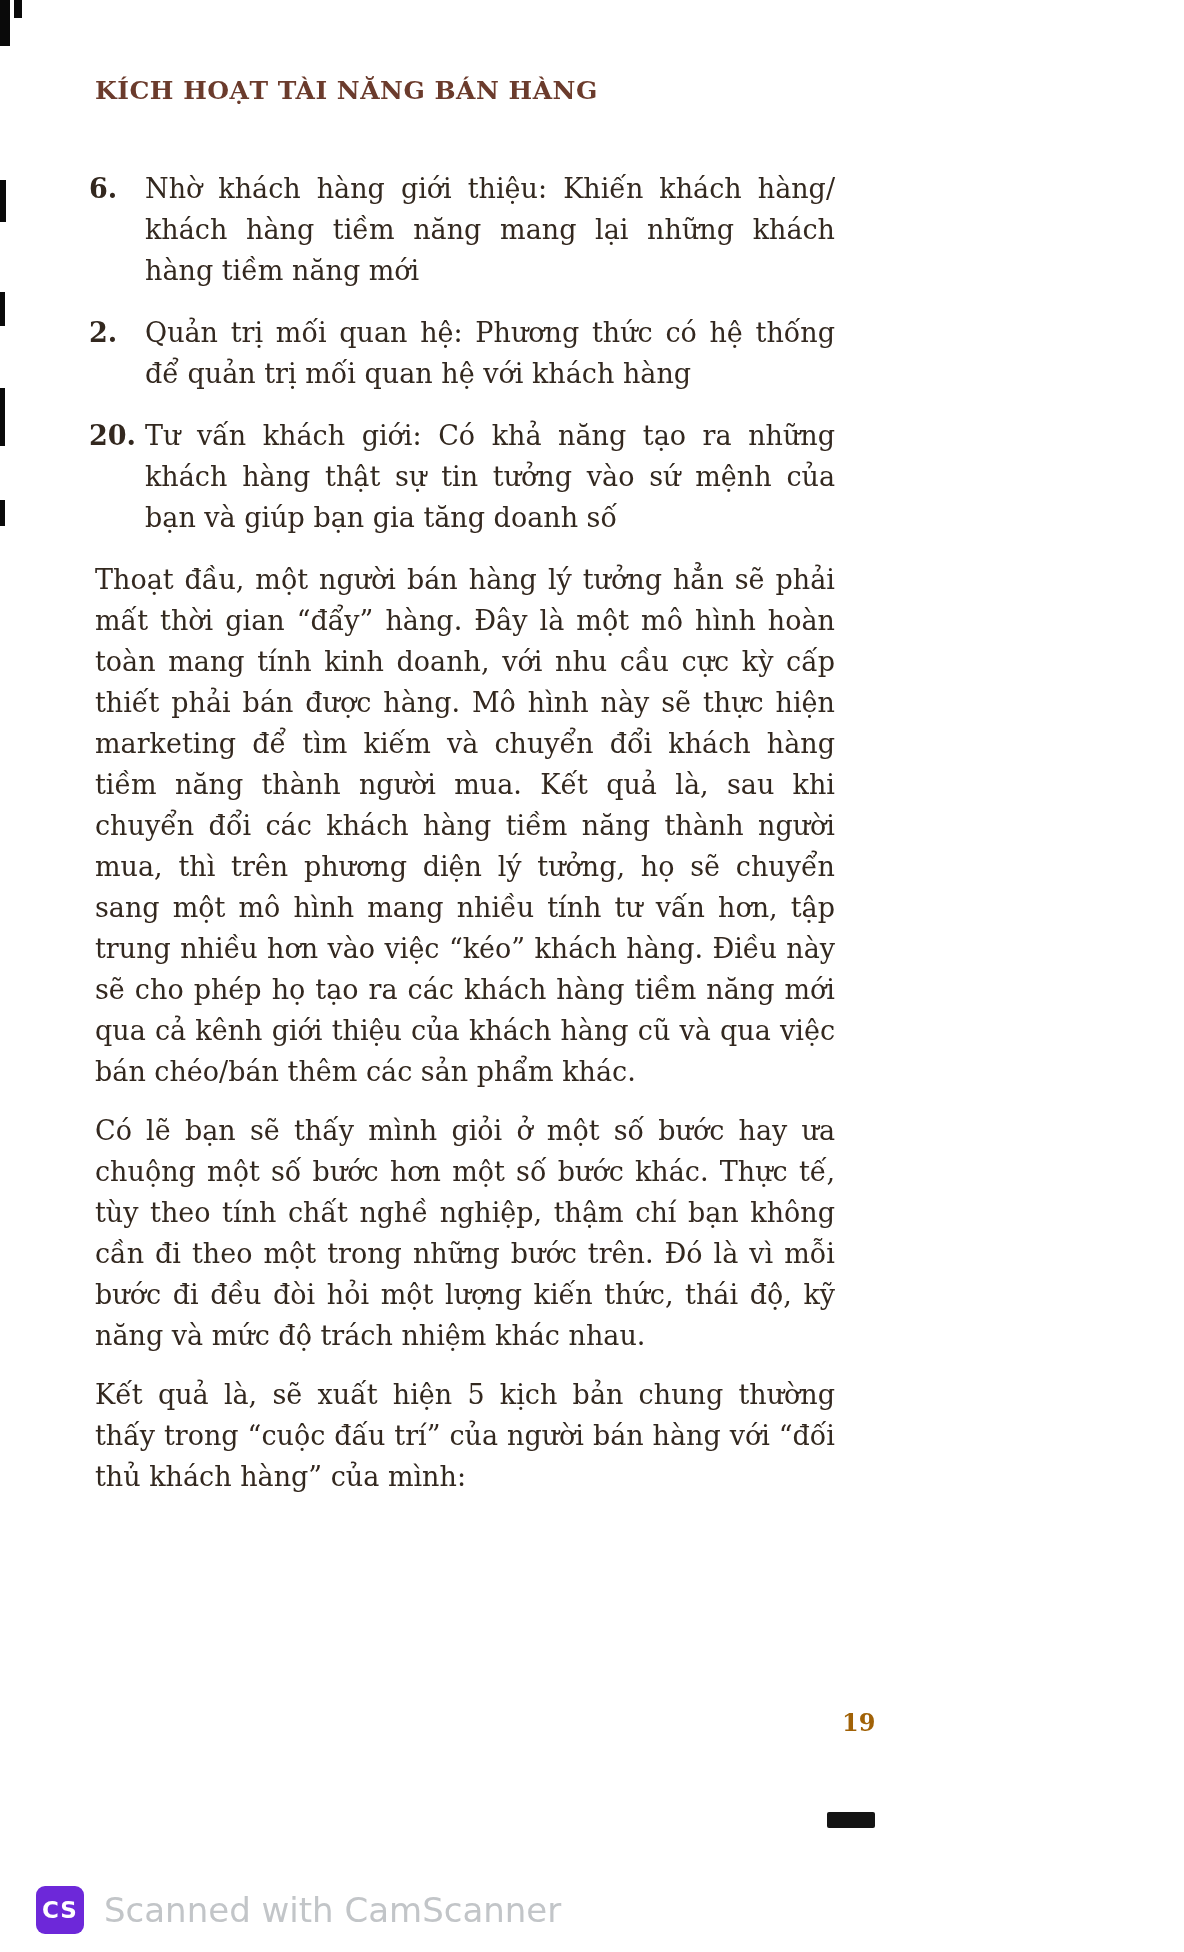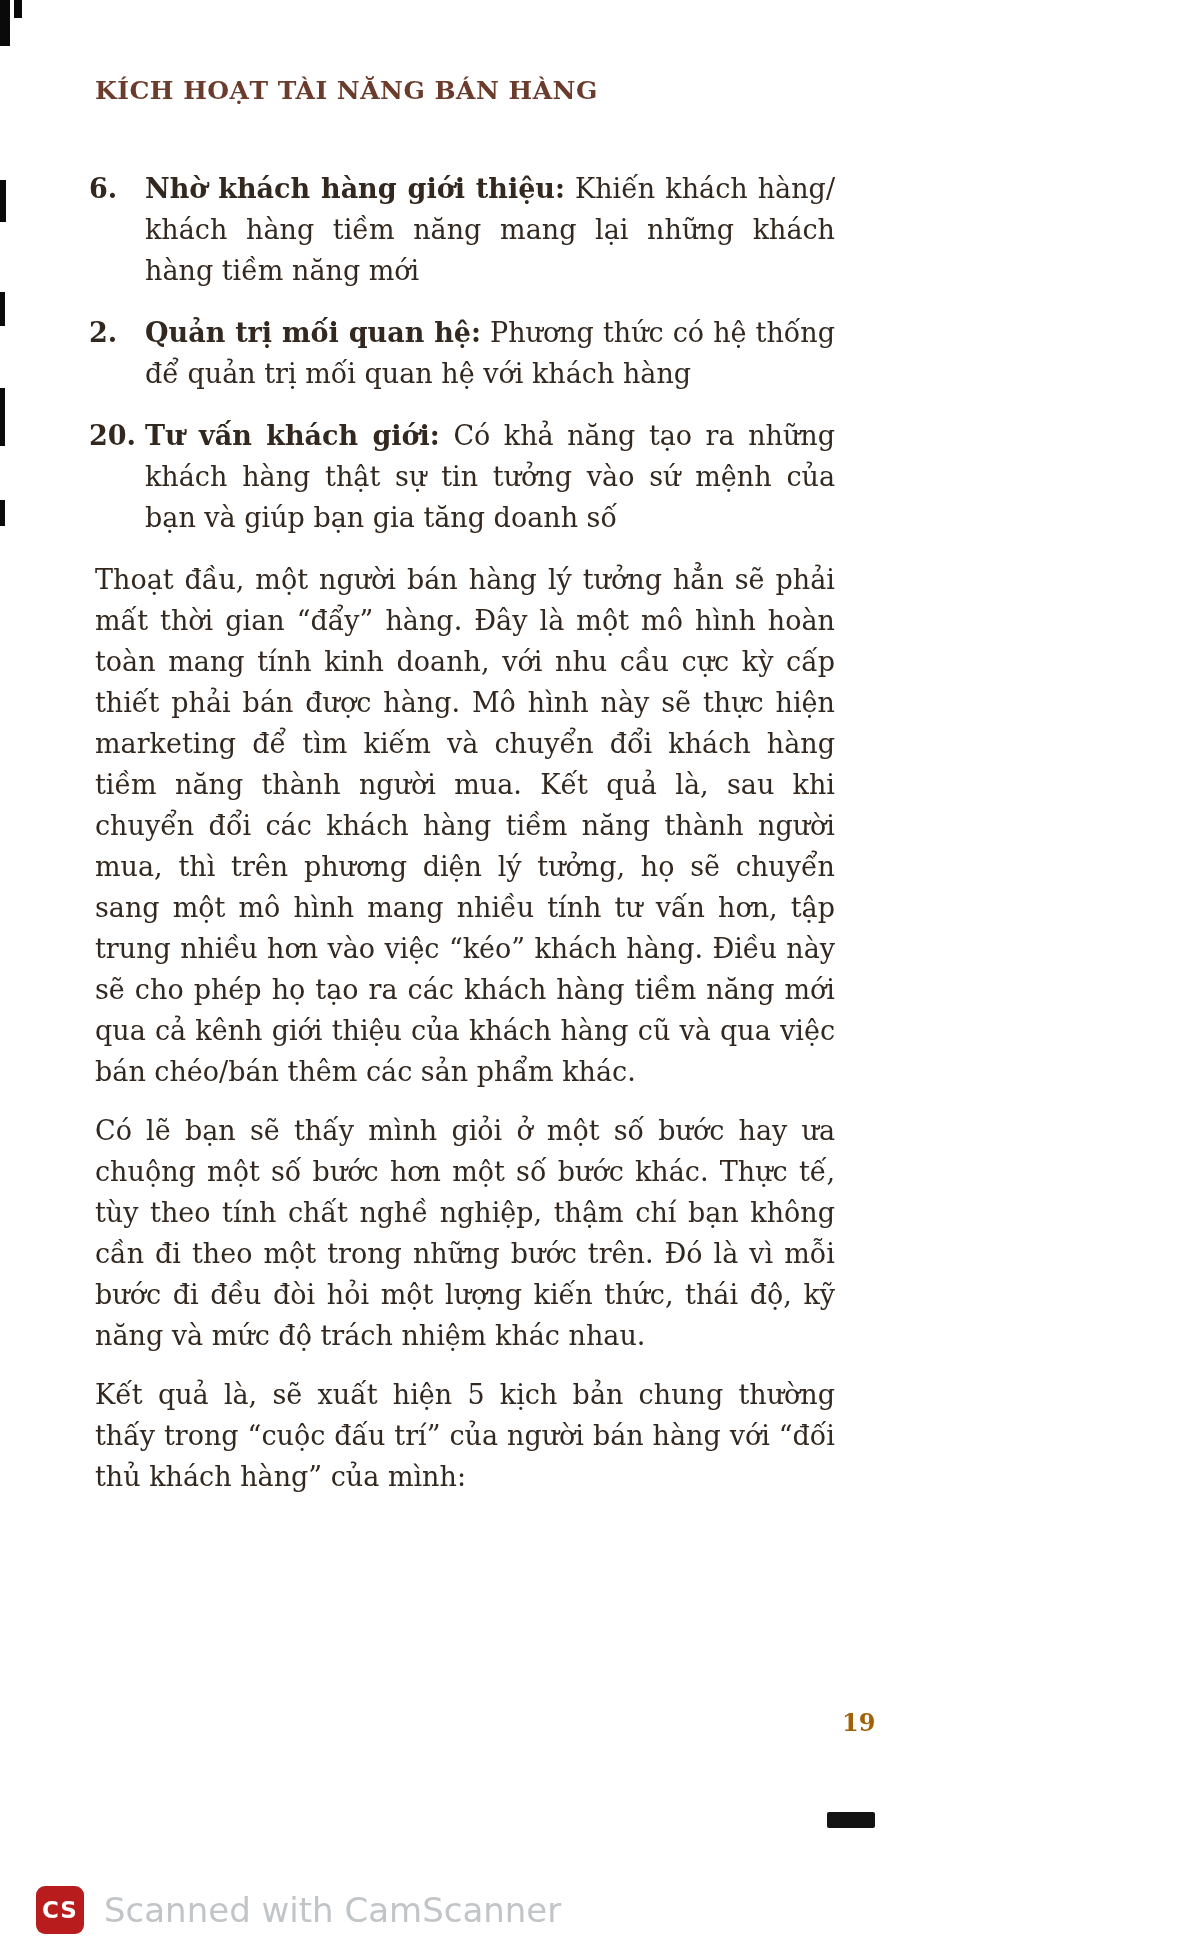--- a/index.html
+++ b/index.html
@@ -35,21 +35,21 @@
     position: relative;
     padding-left: 50px;
     margin-bottom: 21px;
   }
   .list-item .num {
     position: absolute;
     left: -6px;
     top: 0;
     font-weight: bold;
   }
-  .li-body b { font-weight: bold; margin-top: 36px; }
+  .li-body b { font-weight: normal; margin-top: 36px; }
   .para { margin-bottom: 18px; }
   .para:last-child { margin-bottom: 0; }
   .page-number {
     position: absolute;
     top: 1708px;
     left: 842px;
     font-size: 24px;
     color: #a16207;
     font-weight: bold;
   }
@@ -66,21 +66,21 @@
     position: absolute;
     left: 36px;
     top: 1886px;
     display: flex;
     align-items: center;
     gap: 20px;
   }
   .cs-logo {
     width: 48px;
     height: 48px;
-    background: #b91c1c;
+    background: #6d28d9;
     border-radius: 9px;
     color: #ffffff;
     font-family: "DejaVu Sans", sans-serif;
     font-weight: bold;
     font-size: 23px;
     letter-spacing: 1px;
     display: flex;
     align-items: center;
     justify-content: center;
   }

